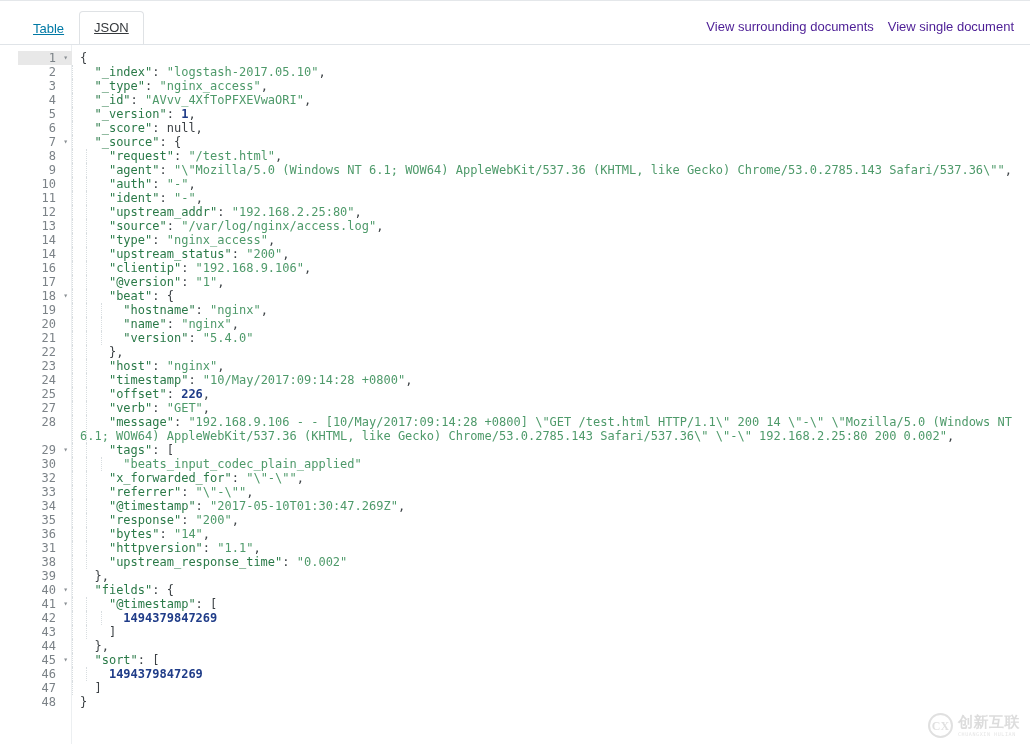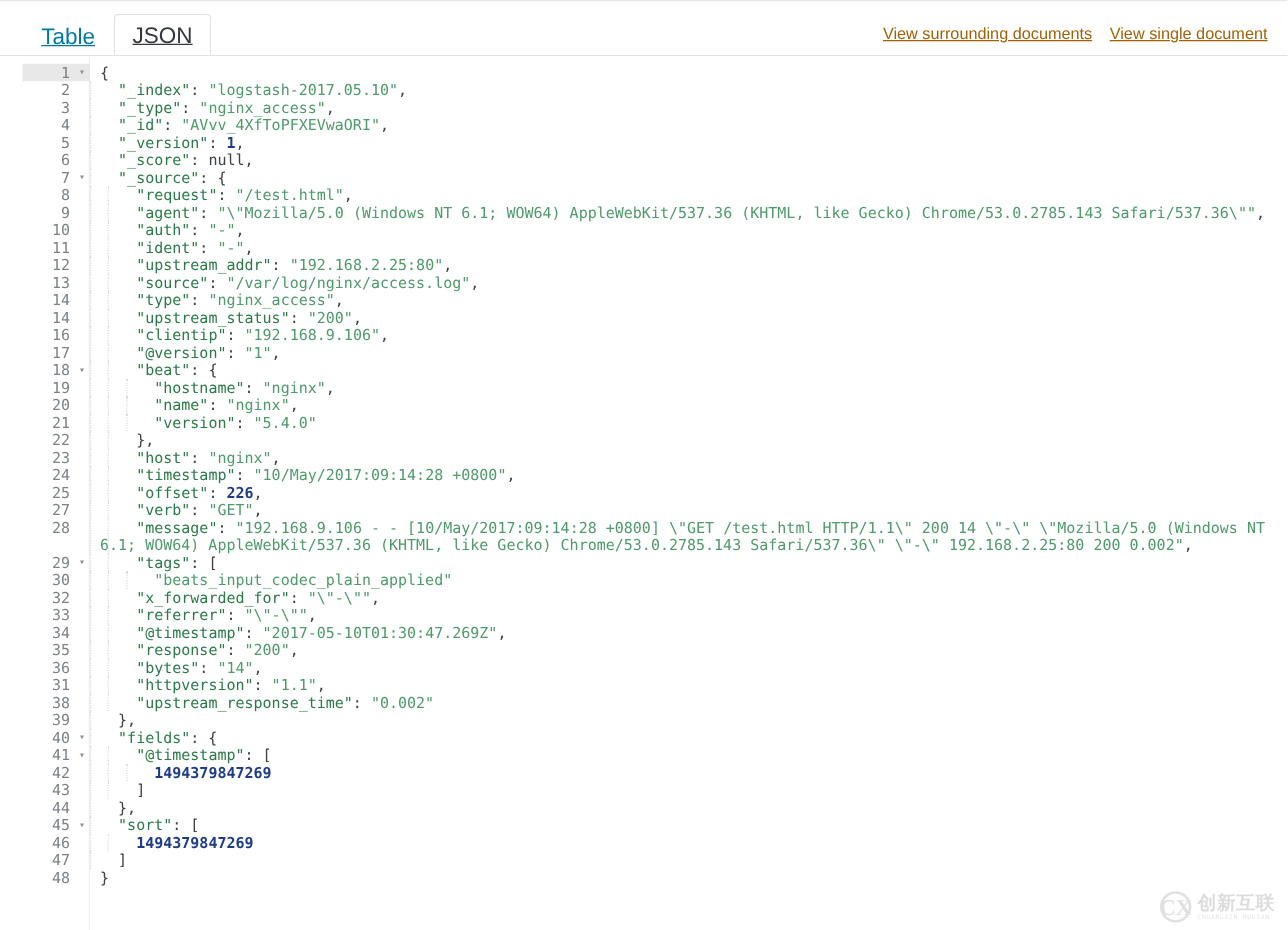--- a/index.html
+++ b/index.html
@@ -36,21 +36,21 @@
   .tabs {
     position: absolute;
     left: 18px;
     bottom: 0;
     display: flex;
     align-items: flex-end;
     height: 100%;
   }
   .tab {
     padding: 8px 14px 9px 14px;
-    font-size: 18px;
+    font-size: 13px;
     line-height: 16px;
     color: #0079a5;
     text-decoration: underline;
     cursor: pointer;
     border: 1px solid transparent;
     border-bottom: none;
     background: transparent;
     position: relative;
     bottom: -1px;
     white-space: nowrap;
@@ -68,22 +68,21 @@
   .toplinks {
     position: absolute;
     right: 16px;
     top: 18px;
     display: flex;
     gap: 14px;
     font-size: 13px;
     line-height: 16px;
   }
   .toplink {
-    color: #a16207;
-    text-decoration: underline;
+    color: #4c1d95;
     cursor: pointer;
     white-space: nowrap;
   }
 
   
   .codewrap {
     position: relative;
     height: 699px;
     background: #ffffff;
     overflow: hidden;
@@ -177,21 +176,21 @@
     user-select: none;
   }
   .wm-logo {
     width: 25px; height: 25px;
     border-radius: 50%;
     border: 2px solid #9a9a9a;
     display: flex;
     align-items: center;
     justify-content: center;
     font-family: "Liberation Serif", serif;
-    font-size: 18px;
+    font-size: 12px;
     font-weight: bold;
     color: #9a9a9a;
   }
   .wm-text {
     display: flex;
     flex-direction: column;
     line-height: 1;
   }
   .wm-cn {
     font-size: 15px;

